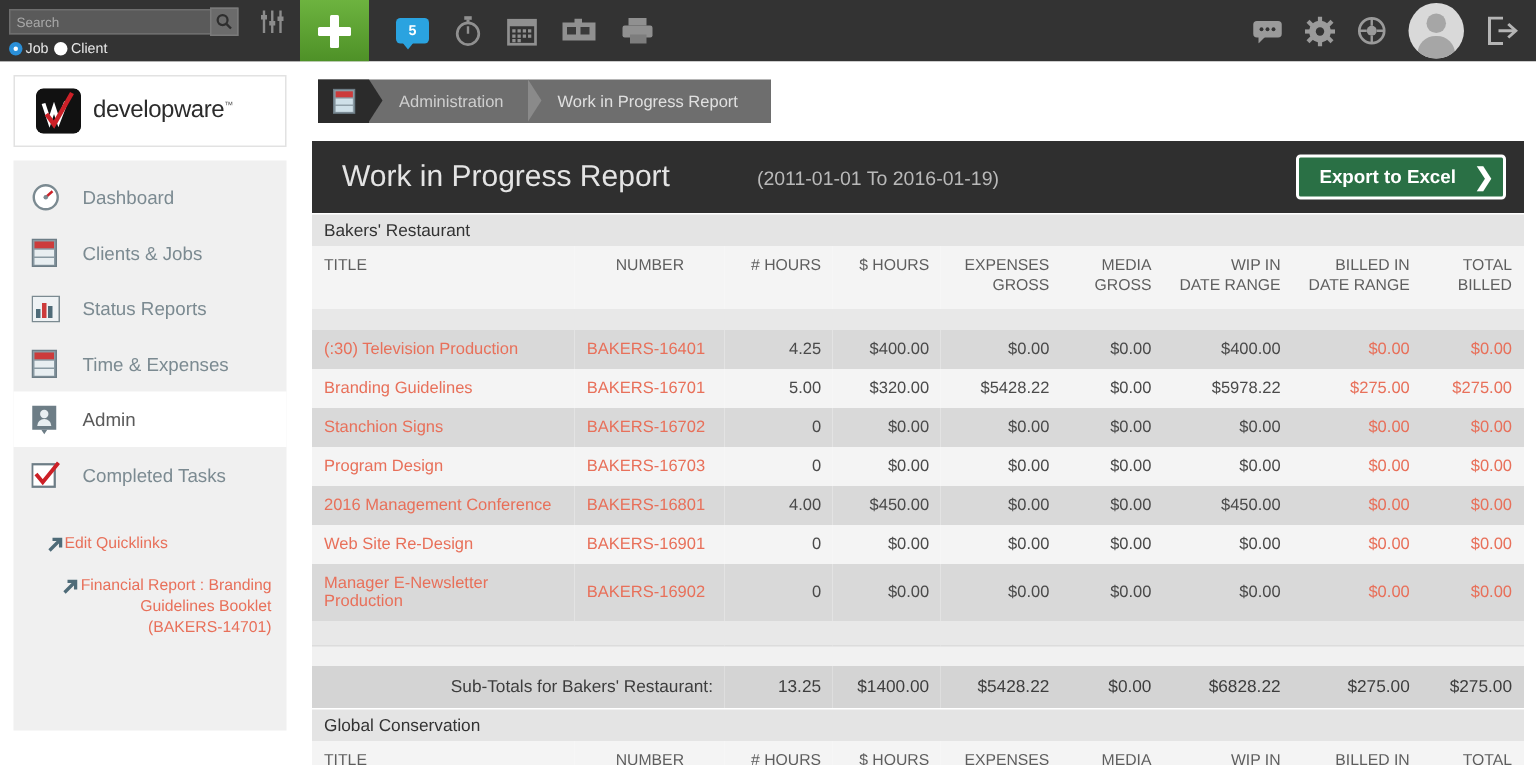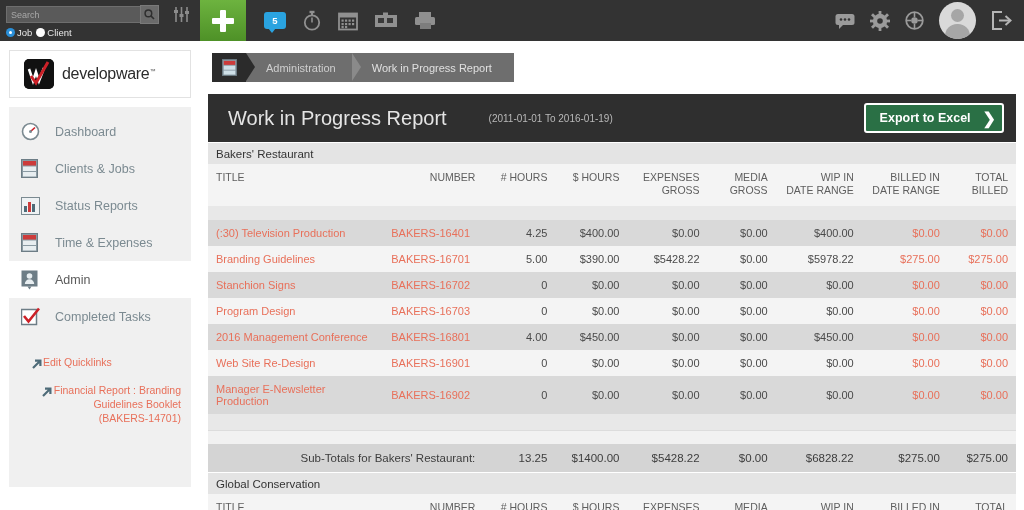--- a/index.html
+++ b/index.html
@@ -198,21 +198,21 @@
   }
   .crumb.last { color: #e0e0e0; padding-right: 22px; }
 
   .title-bar {
     margin: 12px 8px 0 8px;
     height: 48px; background: #2f2f2f;
     display: flex; align-items: center;
     padding: 0 12px 0 20px;
   }
   .title-main { color: #e4e4e4; font-size: 20px; font-weight: normal; }
-  .title-sub { color: #b9b9b9; font-size: 10px; margin-left: 6px; padding-left: 36px; }
+  .title-sub { color: #b9b9b9; font-size: 13px; margin-left: 22px; padding-left: 36px; }
   .excel-btn {
     margin-left: auto;
     background: #2a7045;
     border: 2px solid #ffffff;
     border-radius: 3px;
     height: 30px;
     display: flex; align-items: center;
     padding: 0 6px 0 14px;
     cursor: pointer;
   }
@@ -229,21 +229,21 @@
     border-top: 1px solid #ffffff;
   }
   table.rpt { width: 100%; border-collapse: collapse; table-layout: fixed; }
   table.rpt th {
     font-size: 10.5px; color: #5e5e5e; font-weight: normal;
     padding: 7px 8px 9px 8px; vertical-align: top;
     background: #f4f4f4; text-align: right;
     line-height: 13px;
   }
   table.rpt th.c-title { text-align: left; }
-  table.rpt th.c-num { text-align: right; }
+  table.rpt th.c-num { text-align: center; }
   table.rpt td {
     font-size: 11px; padding: 7px 8px; text-align: right;
     color: #4a4a4a;
   }
   table.rpt td.c-title, table.rpt td.c-num { text-align: left; color: #e8705a; }
   table.rpt td.orange { color: #e8705a; }
   tr.r-odd td { background: #d9d9d9; }
   tr.r-even td { background: #f4f4f4; }
   tr.blank td { background: #e8e8e8; height: 16px; padding: 0; }
   tr.blank2 td { background: #f1f1f1; height: 14px; padding: 0; border-top: 1px solid #dcdcdc; }
@@ -569,21 +569,21 @@
           <td>$0.00</td>
           <td>$400.00</td>
           <td class="orange">$0.00</td>
           <td class="orange">$0.00</td>
         </tr>
 
         <tr class="r-even">
           <td class="c-title">Branding Guidelines</td>
           <td class="c-num">BAKERS-16701</td>
           <td>5.00</td>
-          <td>$390.00</td>
+          <td>$320.00</td>
           <td>$5428.22</td>
           <td>$0.00</td>
           <td>$5978.22</td>
           <td class="orange">$275.00</td>
           <td class="orange">$275.00</td>
         </tr>
 
         <tr class="r-odd">
           <td class="c-title">Stanchion Signs</td>
           <td class="c-num">BAKERS-16702</td>

